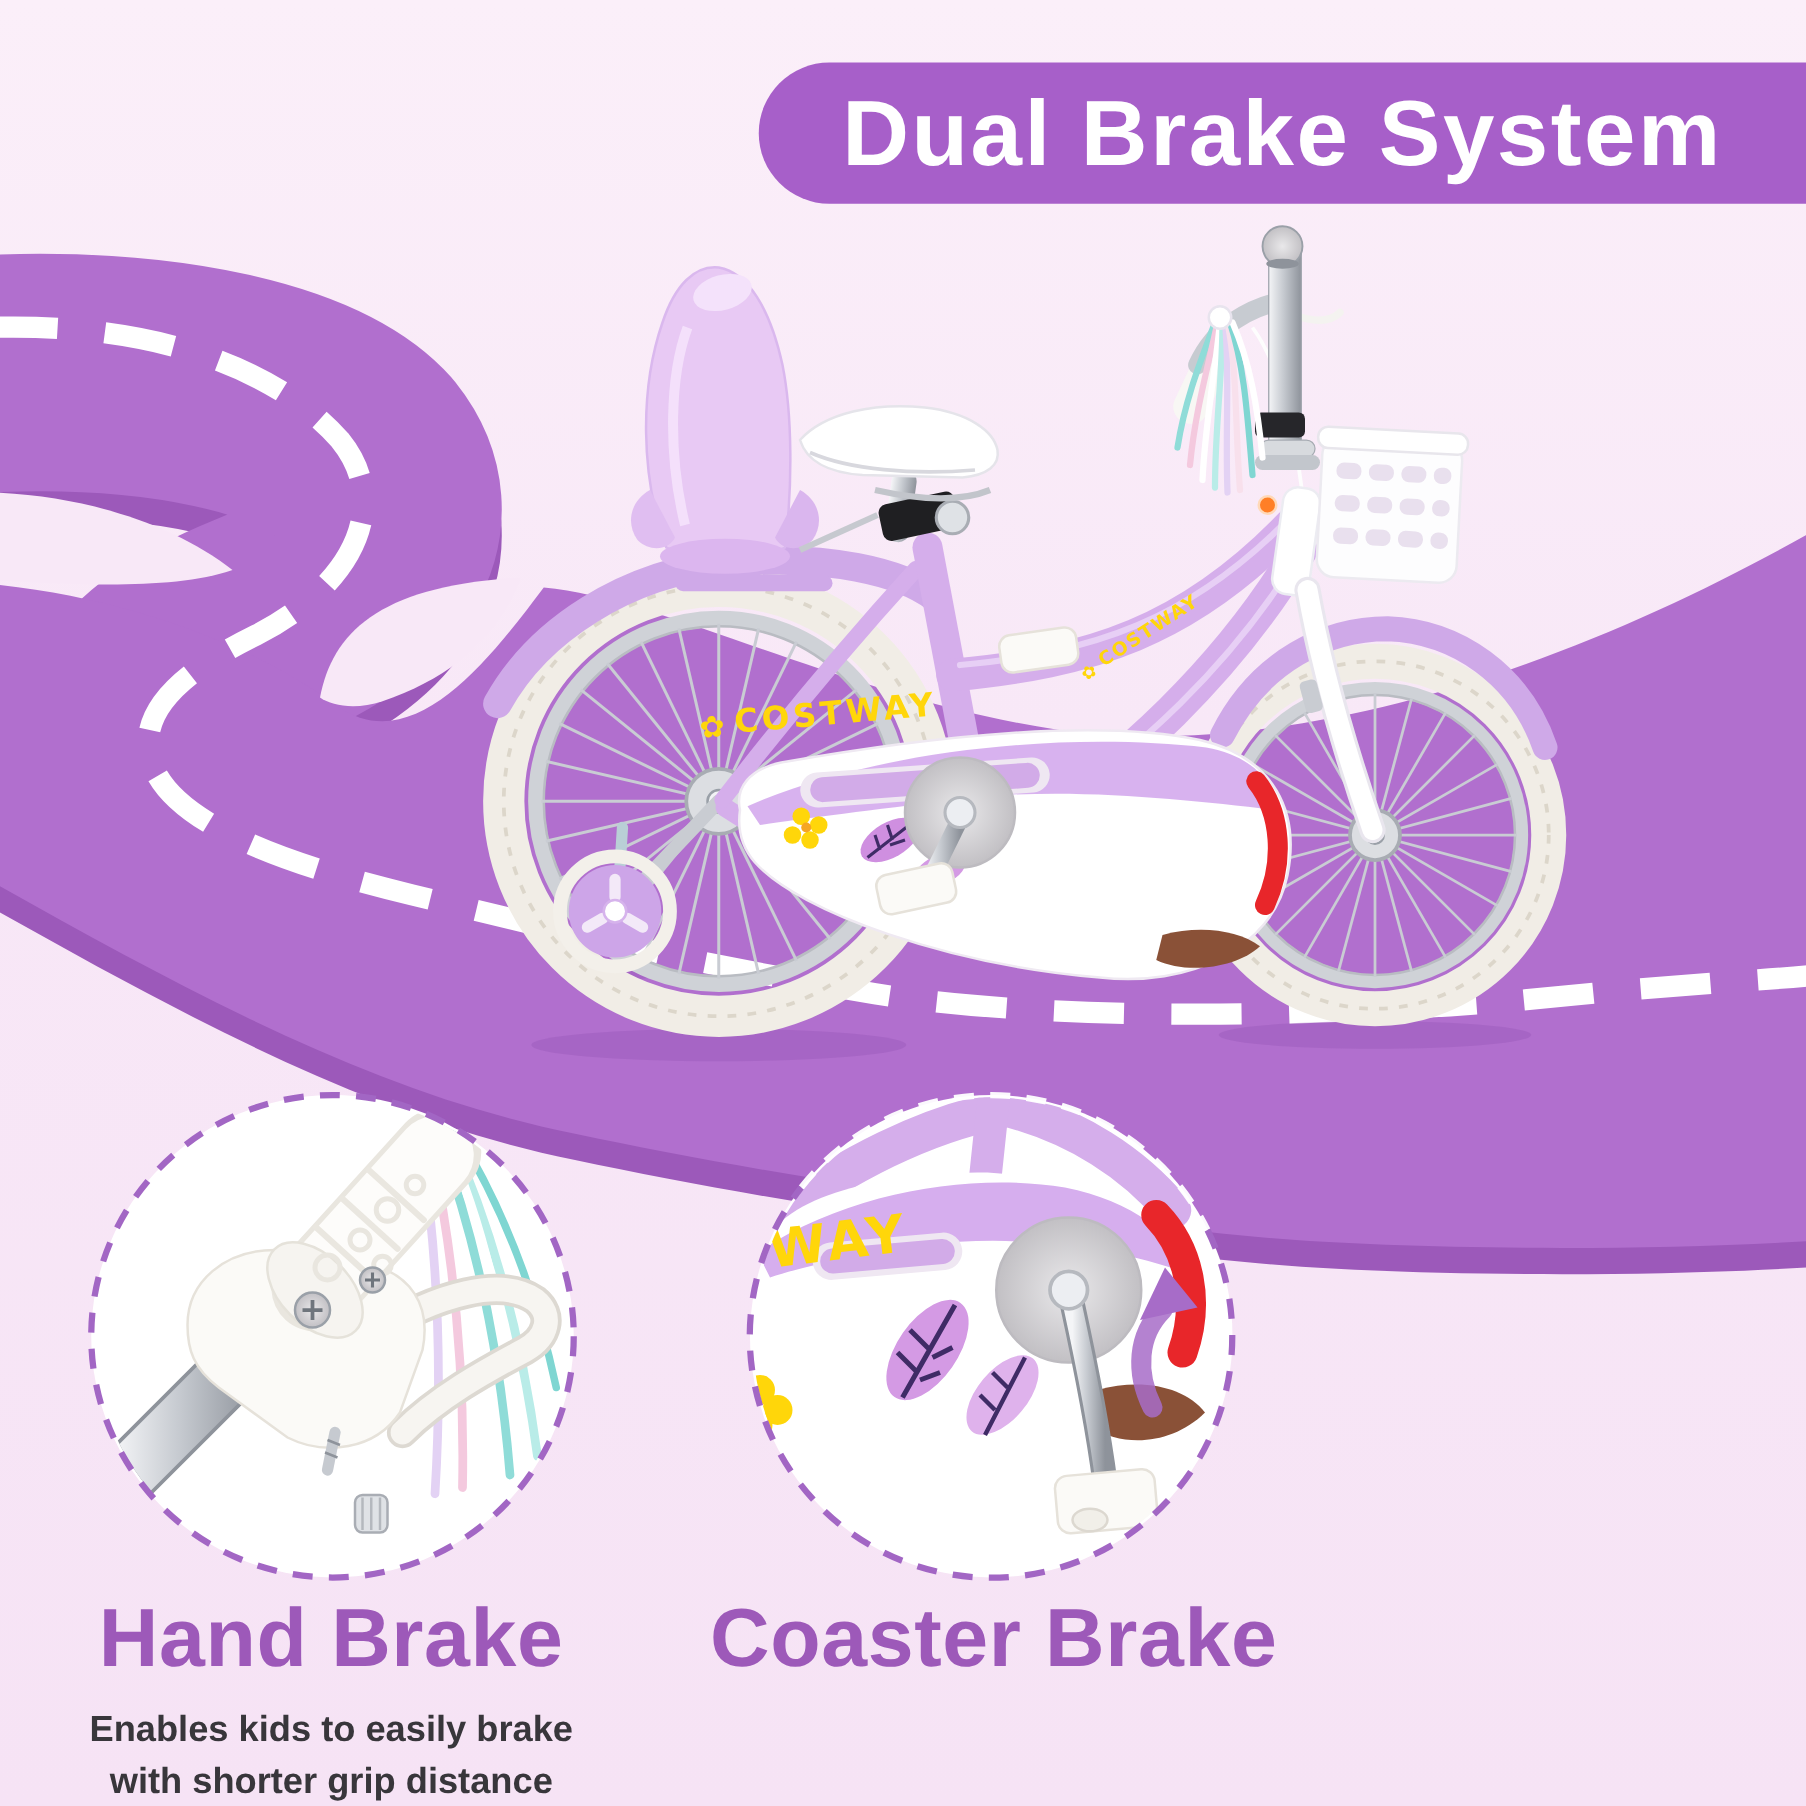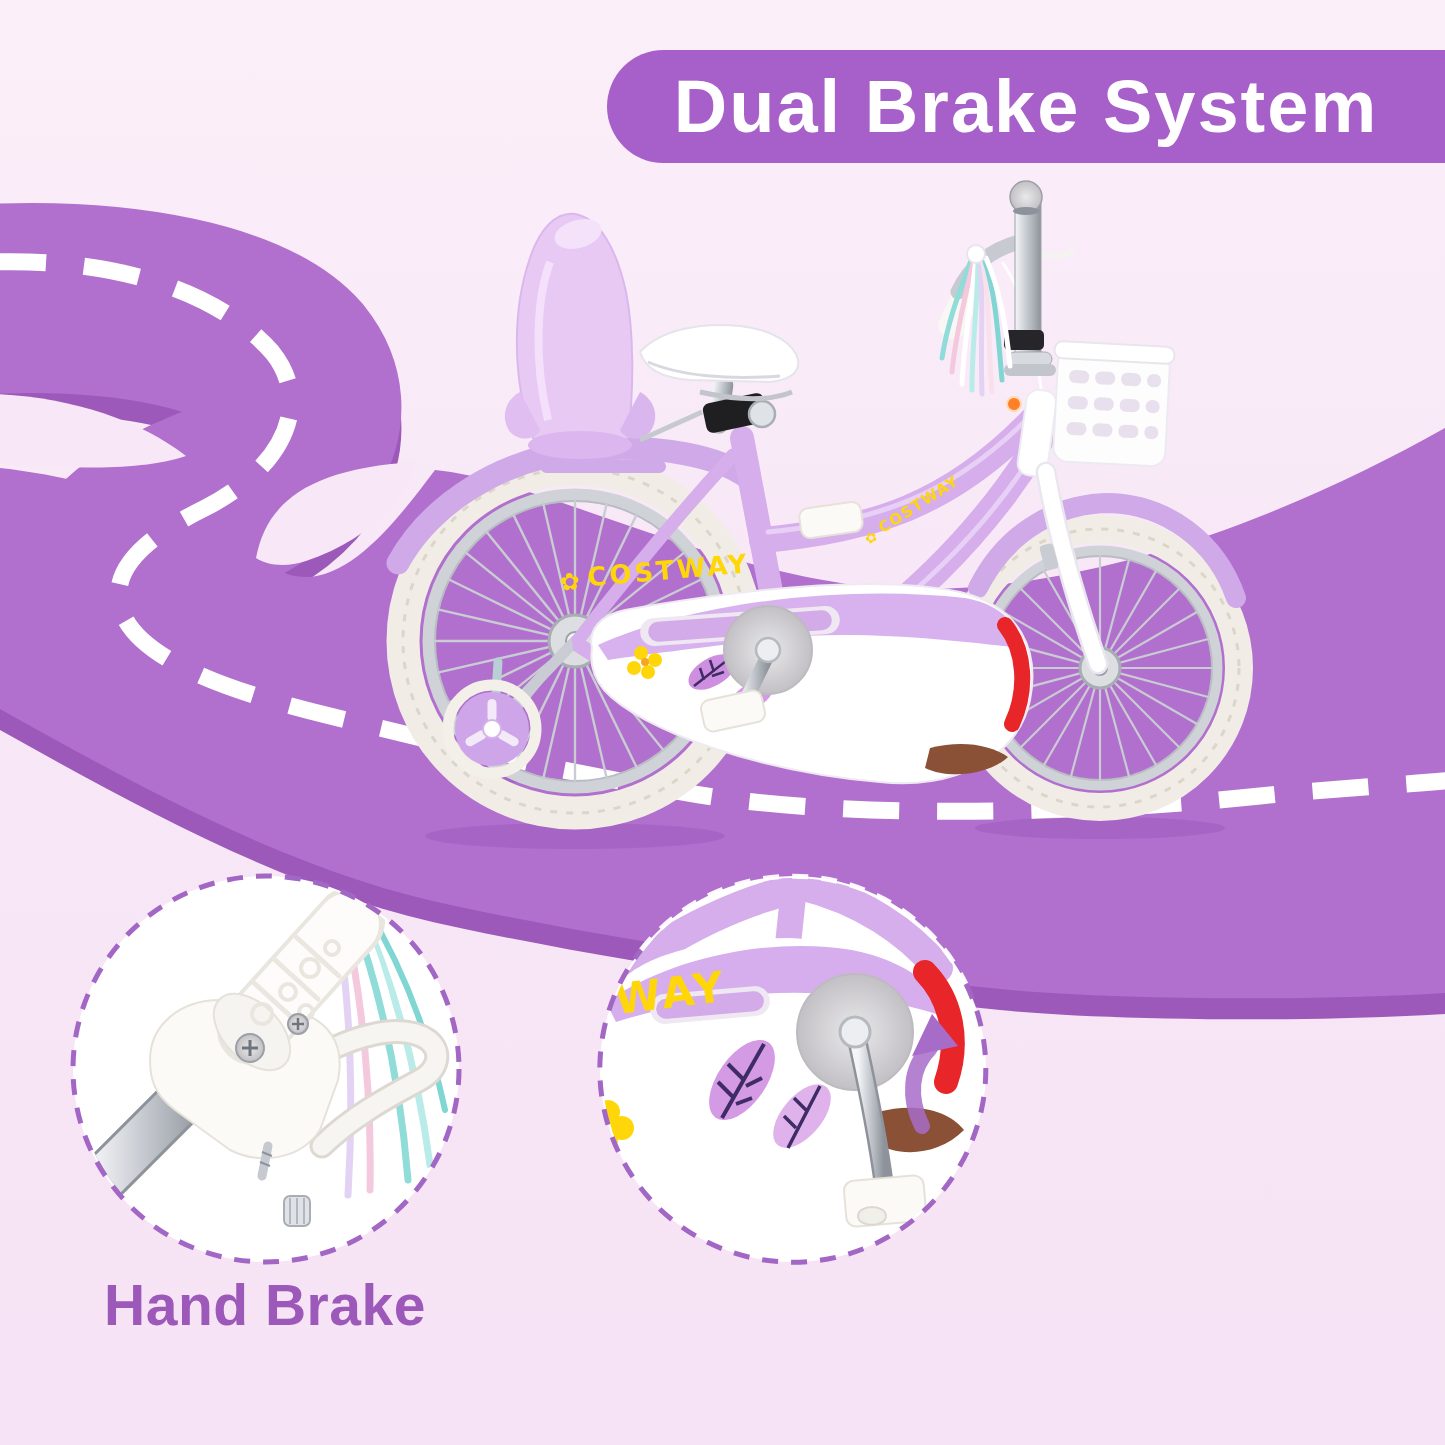--- a/index.html
+++ b/index.html
@@ -14,21 +14,21 @@
     background:#a75fc9;border-radius:62px 0 0 62px;
     display:flex;align-items:center;justify-content:center;
   }
   .banner-text{
     color:#ffffff;font-size:74px;font-weight:bold;letter-spacing:2px;white-space:nowrap;
   }
   .feature{position:absolute;text-align:center;}
   .feature-left{left:30px;top:1272px;width:470px;}
   .feature-right{left:525px;top:1272px;width:540px;}
   .feature h2{
-    margin:0 0 16px 0;font-size:57px;font-weight:bold;color:#9d59b9;letter-spacing:.5px;
+    margin:0 0 16px 0;font-size:66px;font-weight:bold;color:#9d59b9;letter-spacing:.5px;
   }
   .feature p{
     margin:0;font-size:29px;font-weight:bold;color:#38363b;line-height:1.42;
   }
   
   .tube{fill:none;stroke:#d5aeeb;stroke-linecap:round;}
   .tube-hl{fill:none;stroke:#ecdaf8;stroke-linecap:round;opacity:.75;}
   .fender{fill:none;stroke:#cfa9e8;stroke-linecap:round;}
   .spoke{stroke:#c9ccd3;stroke-width:2.4;}
   .spoke-f{stroke:#c9ccd3;stroke-width:2.2;}
@@ -368,18 +368,23 @@
     <path d="M 966,984 A 193 193 0 1 1 641,950" fill="none" stroke="#a266c4" stroke-width="5" stroke-dasharray="16 13"></path>
   </g>
 </svg>
 
   <div class="banner">
     <div class="banner-text">Dual Brake System</div>
   </div>
 
   <div class="feature feature-left">
     <h2>Hand Brake</h2>
+    <p>
+      <span>Enables kids to easily brake</span><br>
+      <span>with shorter grip distance</span>
+    </p>
   </div>
 
   <div class="feature feature-right">
+    <h2>Coaster Brake</h2>
   </div>
 
 </div>
 
 </body></html>

